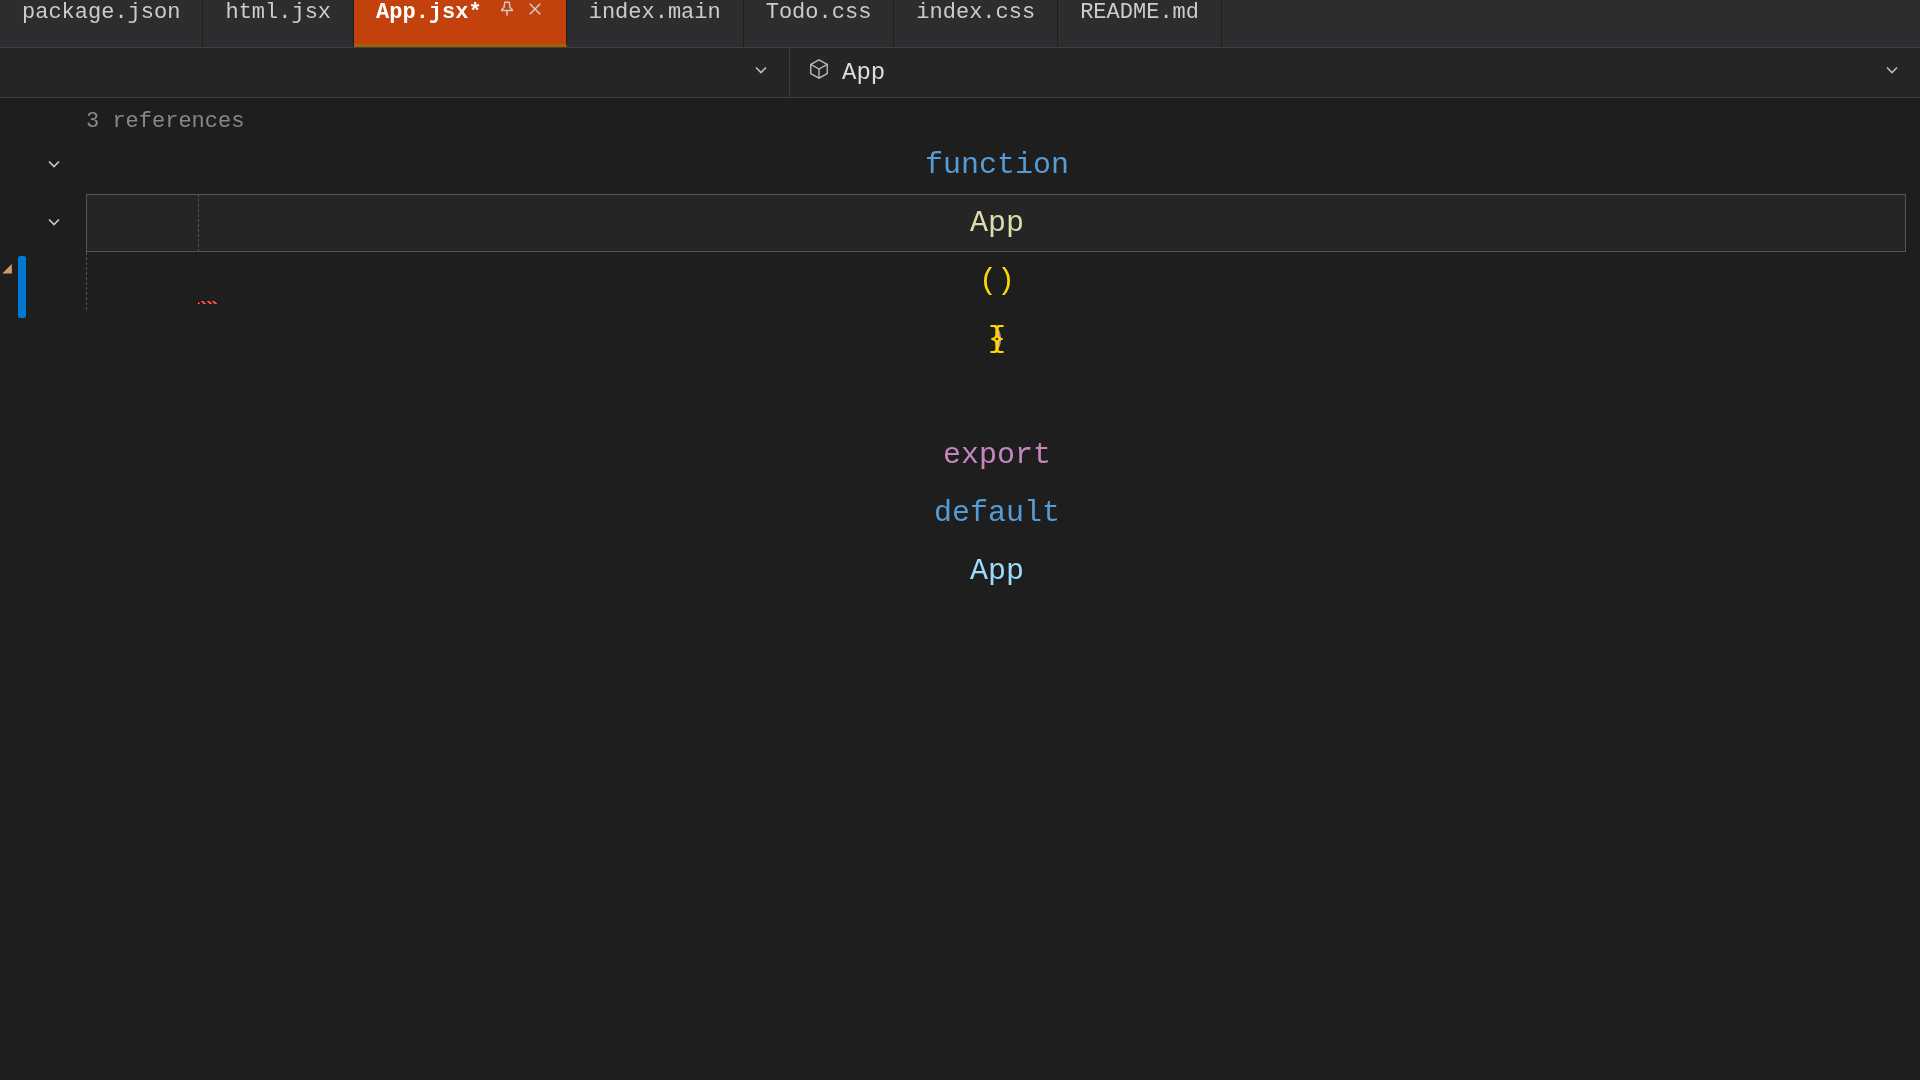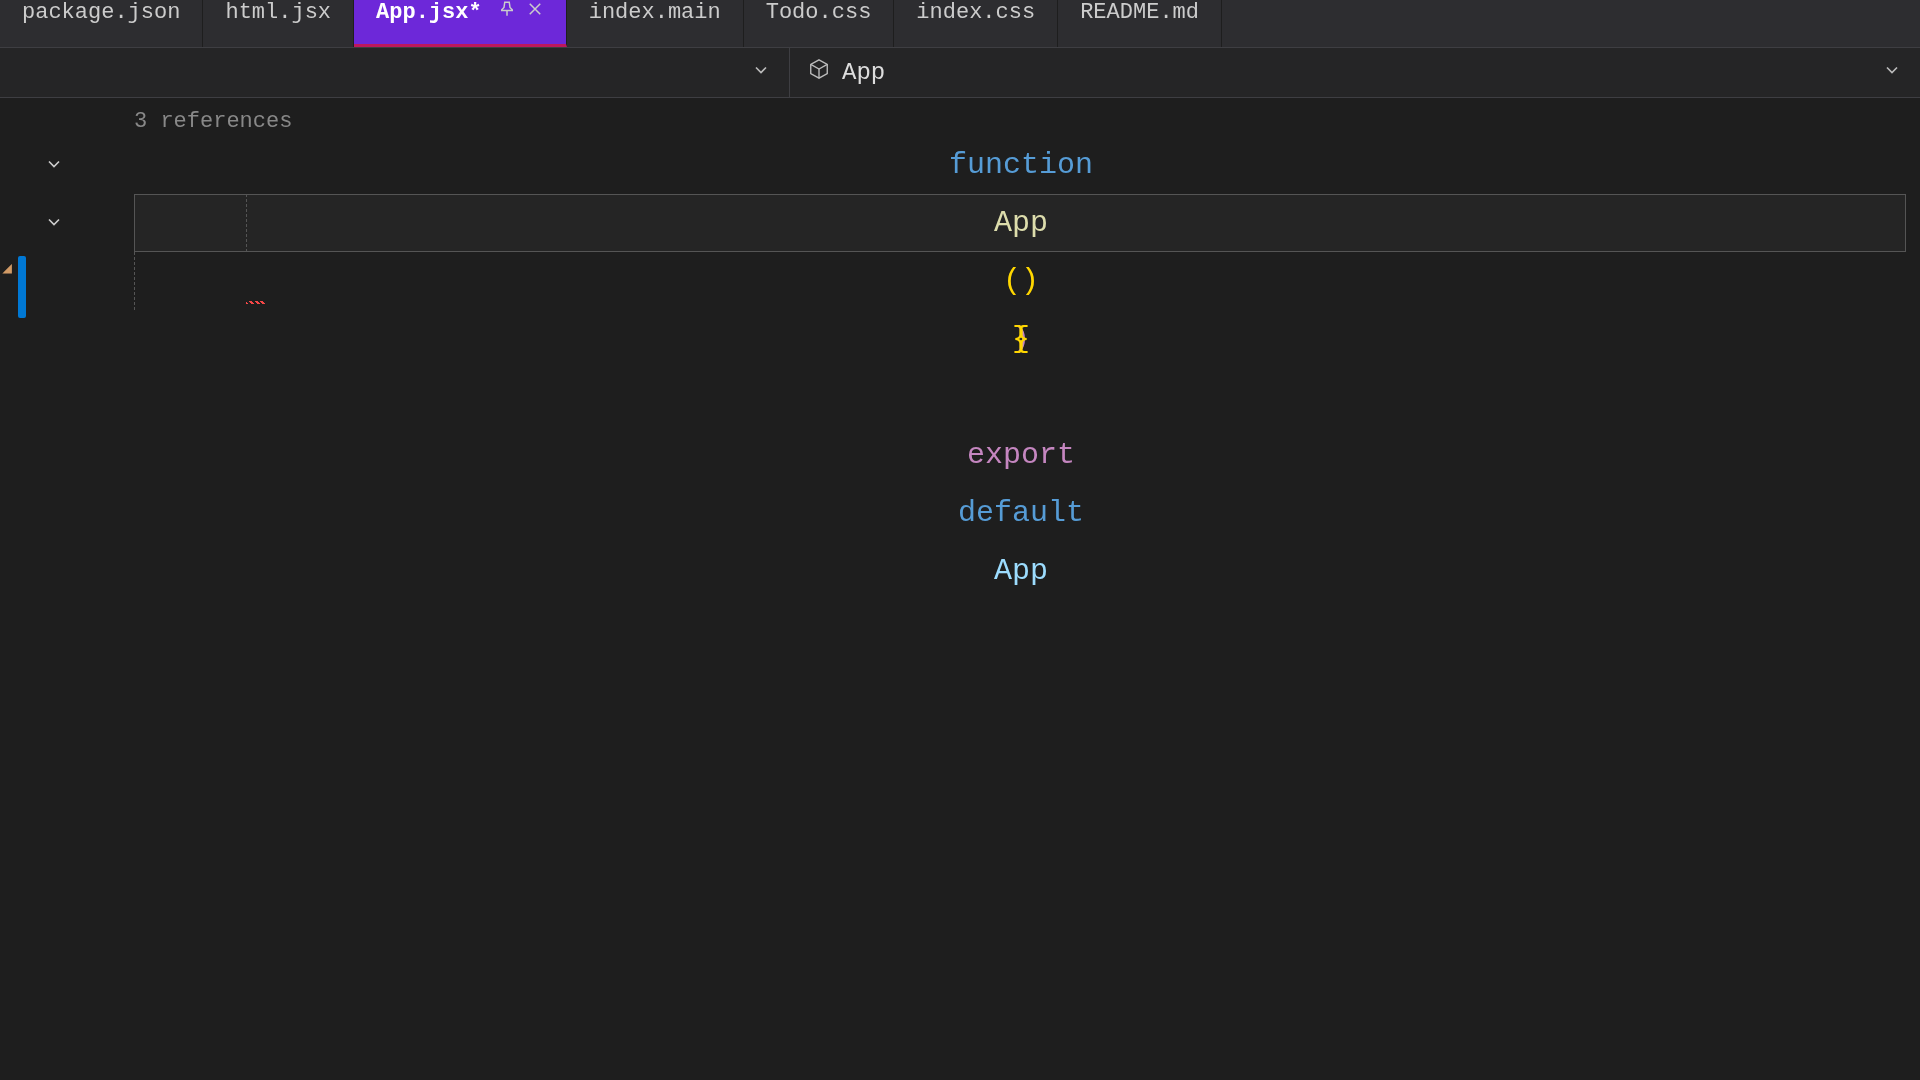--- a/index.html
+++ b/index.html
@@ -1,35 +1,35 @@
 <!DOCTYPE html>
 <html><head>
 <meta charset="utf-8">
 <style>
   * { margin:0; padding:0; box-sizing:border-box; }
   html,body { width:1920px; height:1080px; background:#1e1e1e; font-family:Consolas,"Courier New",monospace; overflow:hidden; color:#d4d4d4; }
   .tab-bar { display:flex; height:48px; background:#2d2d30; border-bottom:1px solid #3e3e42; }
   .tab { display:flex; align-items:flex-start; padding:0 22px; height:100%; font-size:22px; color:#cccccc; border-right:1px solid #1e1e1e; cursor:pointer; }
-  .tab.active { background:#6d28d9; border-bottom:3px solid #be185d; color:#ffffff; font-weight:600; }
+  .tab.active { background:#c2410c; border-bottom:3px solid #a16207; color:#ffffff; font-weight:600; }
   .tab.active .label { color:#fff; }
   .tab .icons { display:flex; gap:10px; margin-left:16px; }
   .tab .ico { width:18px; height:18px; display:flex; align-items:center; justify-content:center; color:#bbb; }
   .tab .ico svg { width:18px; height:18px; stroke:#ccc; }
   .breadcrumb-bar { display:flex; height:50px; background:#252526; border-bottom:1px solid #3e3e42; }
   .bc-left { width:790px; display:flex; align-items:center; justify-content:flex-end; padding-right:18px; border-right:1px solid #3e3e42; }
   .bc-right { flex:1; display:flex; align-items:center; justify-content:space-between; padding:0 18px; }
   .bc-symbol { display:flex; align-items:center; gap:12px; font-size:24px; color:#ddd; }
   .cube-icon svg { width:22px; height:22px; stroke:#bbb; fill:none; }
   .chev-icon svg { width:20px; height:20px; stroke:#bbb; fill:none; }
   .editor { position:relative; width:100%; height:calc(100% - 98px); background:#1e1e1e; }
   .gutter { position:absolute; left:0; top:0; width:80px; height:100%; }
   .fold { position:absolute; left:42px; width:24px; height:24px; display:flex; align-items:center; justify-content:center; cursor:pointer; }
   .fold svg { width:20px; height:20px; stroke:#ccc; fill:none; stroke-width:2; }
   .change-bar { position:absolute; left:18px; width:8px; background:#0078d4; border-radius:2px; }
-  .code { position:absolute; left:86px; top:0; right:12px; font-size:30px; line-height:58px;margin-left:48px; }
+  .code { position:absolute; left:86px; top:0; right:12px; font-size:30px; line-height:58px; }
   .codelens { font-size:22px; color:#888; height:38px; display:flex; align-items:center; padding-top:10px; }
   .line { height:58px; display:flex; align-items:center; white-space:pre; position:relative;flex-direction:column; }
   .line.current { outline:1px solid #555; outline-offset:-1px; background:rgba(255,255,255,0.03); width:calc(100% - 2px); }
   .cursor { display:inline-block; width:2px; height:44px; background:#fff; vertical-align:middle; margin-left:2px; }
   .indent-guide { position:absolute; top:0; bottom:0; width:0; border-left:1px dashed #555; }
   .k-func { color:#569cd6; }
   .k-name { color:#dcdcaa; }
   .k-paren-y { color:#ffd700; }
   .k-brace-y { color:#ffd700; }
   .k-ret { color:#c586c0; }

